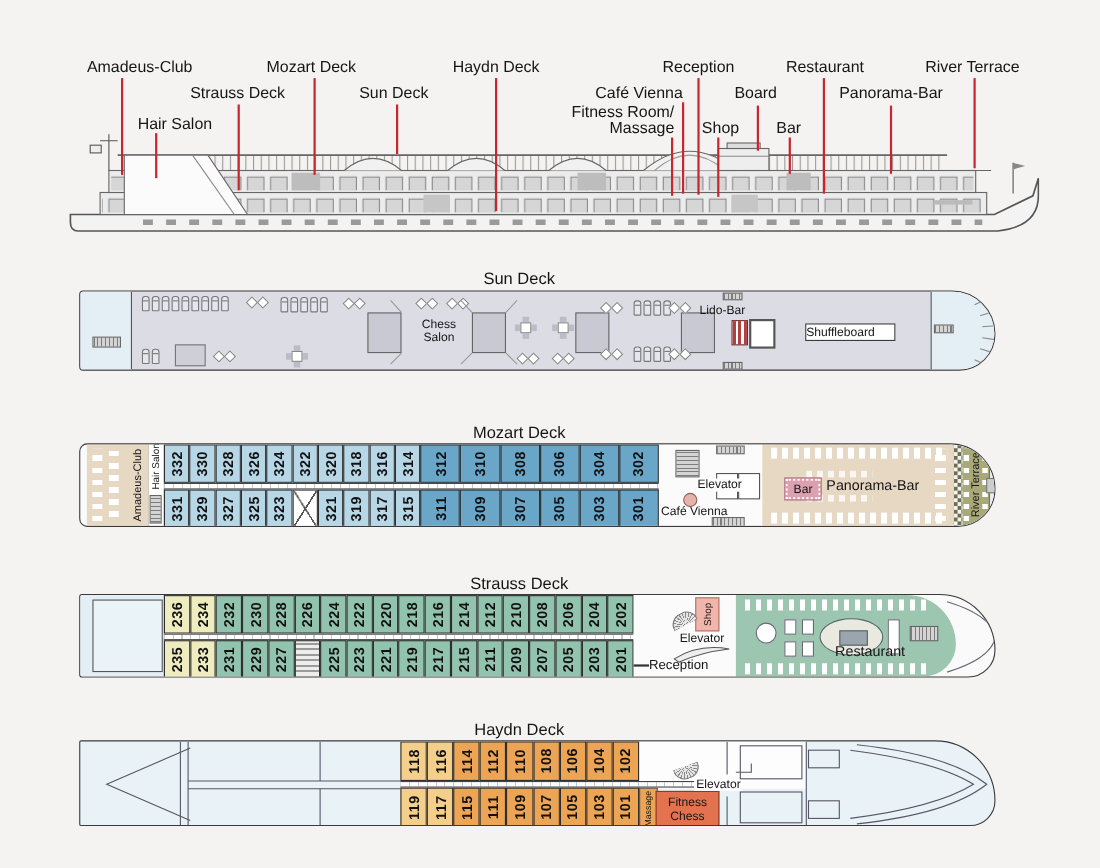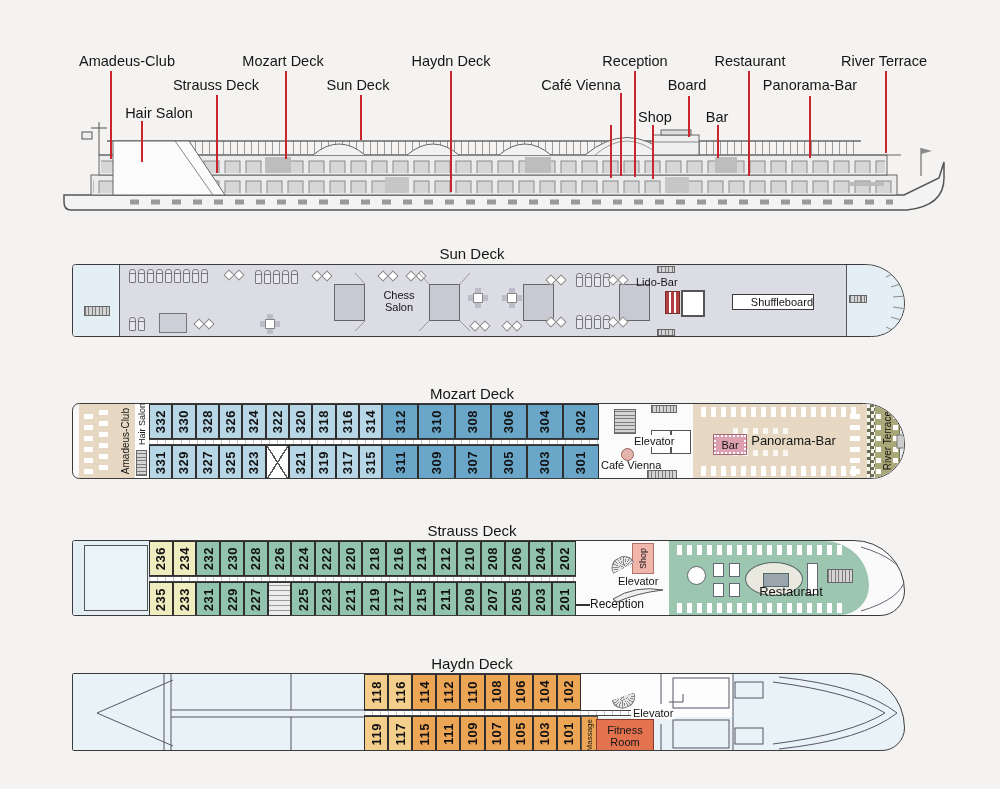--- a/index.html
+++ b/index.html
@@ -40,21 +40,21 @@
   .tbl2d::before,.tbl2d::after{content:"";position:absolute;width:6px;height:6px;background:#fff;border:1px solid #888;transform:rotate(45deg);top:1px;}
   .tbl2d::before{left:0;} .tbl2d::after{left:10px;}
   .canopy{position:absolute;width:31px;height:37px;background:#c9c9d3;border:1px solid #666;box-sizing:border-box;}
   .hatch{position:absolute;background:repeating-linear-gradient(90deg,#7c7c7c 0 1px,#d4d4d4 1px 3.5px);border:1px solid #666;box-sizing:border-box;}
   .hatchv{position:absolute;background:repeating-linear-gradient(0deg,#7c7c7c 0 1px,#d4d4d4 1px 3.5px);border:1px solid #666;box-sizing:border-box;}
   .fan{position:absolute;width:22px;height:11px;border-radius:11px 11px 0 0;border:1px solid #777;border-bottom:none;
        background:repeating-conic-gradient(from -90deg at 50% 100%,#8a8a8a 0 5deg,#e5e5e5 5deg 16deg);}
   .dashrow{position:absolute;background:repeating-linear-gradient(90deg,#fff 0 5px,rgba(255,255,255,0) 5px 10px);}
   .dashcol{position:absolute;background:repeating-linear-gradient(0deg,#fff 0 5px,rgba(255,255,255,0) 5px 11px);}
   .checker{position:absolute;background:repeating-conic-gradient(#6d6d52 0% 25%,#f4f4ee 0% 50%);background-size:7px 7px;}
-  .boxlabel{position:absolute;background:#fff;border:1px solid #3a3a3a;font-size:11px;text-align:right;box-sizing:border-box;}
+  .boxlabel{position:absolute;background:#fff;border:1px solid #3a3a3a;font-size:11px;text-align:left;box-sizing:border-box;}
   .small{font-size:11px;} .tiny{font-size:9px;}
 </style>
 </head>
 <body>
 
 <div id="stage">
 
   <svg viewBox="0 0 890 100" class="abs" style="left:55px;top:118px;width:890px;height:100px">
     <defs>
       <pattern id="win" width="21" height="20" patternUnits="userSpaceOnUse">
@@ -117,20 +117,24 @@
   <div class="ovl center" style="left:451px;top:53px">Haydn Deck</div>
   <div class="ovl center" style="left:635px;top:53px">Reception</div>
   <div class="ovl center" style="left:750px;top:53px">Restaurant</div>
   <div class="ovl center" style="left:884px;top:53px">River Terrace</div>
   <div class="ovl center" style="left:216px;top:77px">Strauss Deck</div>
   <div class="ovl center" style="left:358px;top:77px">Sun Deck</div>
   <div class="ovl center" style="left:581px;top:77px">Café Vienna</div>
   <div class="ovl center" style="left:687px;top:77px">Board</div>
   <div class="ovl center" style="left:810px;top:77px">Panorama-Bar</div>
   <div class="ovl center" style="left:159px;top:105px">Hair Salon</div>
+  <div class="ovl" style="left:460px;top:95px;width:153px;text-align:right;white-space:normal;line-height:15px">
+    <span>Fitness Room/</span><br>
+    <span>Massage</span>
+  </div>
   <div class="ovl center" style="left:655px;top:109px">Shop</div>
   <div class="ovl center" style="left:717px;top:109px">Bar</div>
 
   <div class="decktitle" style="top:245px">Sun Deck</div>
   <div class="deck" style="top:264px;height:73px;background:#dcdce5;border-radius:4px 44px 37px 4px">
     <div class="abs" style="left:0;top:0;width:46px;height:100%;background:#e4eff5;border-right:1px solid #555">
       <div class="hatch" style="left:11px;top:41px;width:26px;height:10px"></div>
     </div>
     <div class="abs" style="left:56px;top:4px"><span class="lng"></span><span class="lng"></span><span class="lng"></span><span class="lng"></span><span class="lng"></span><span class="lng"></span><span class="lng"></span><span class="lng"></span><span class="lng"></span></div>
     <div class="abs" style="left:152px;top:5px">
@@ -530,21 +534,21 @@
           <span>103</span>
         </div>
         <div class="cab t-or">
           <span>101</span>
         </div>
       </div>
     <div class="abs vlabel" style="left:508px;top:42px;width:15px;height:36px;background:#eca455;border:1px solid #555;font-size:8px">
         <span>Massage</span>
       </div>
     <div class="abs" style="left:523px;top:45px;width:58px;height:33px;background:#e3724f;border:1px solid #8a3a28;box-sizing:border-box;display:flex;align-items:center;justify-content:center;text-align:center;font-size:11px;line-height:12px">
-      <span style="width:46px">Fitness Room</span>
+      <span style="width:46px">Fitness Chess</span>
     </div>
     <div class="fan" style="left:540px;top:22px;transform:rotate(160deg)"></div>
     <div class="abs small" style="left:558px;top:33px;background:#fdfdfd;padding:0 2px">Elevator</div>
     <svg class="overlay" width="833" height="78">
       <path d="M100,6 L24,39 L100,72" stroke="#556" fill="none"></path>
       <line x1="91" y1="0" x2="91" y2="78" stroke="#556"></line>
       <line x1="98" y1="0" x2="98" y2="78" stroke="#556"></line>
       <line x1="98" y1="36" x2="291" y2="36" stroke="#556"></line>
       <line x1="98" y1="43" x2="291" y2="43" stroke="#556"></line>
       <line x1="218" y1="0" x2="218" y2="36" stroke="#556"></line>

